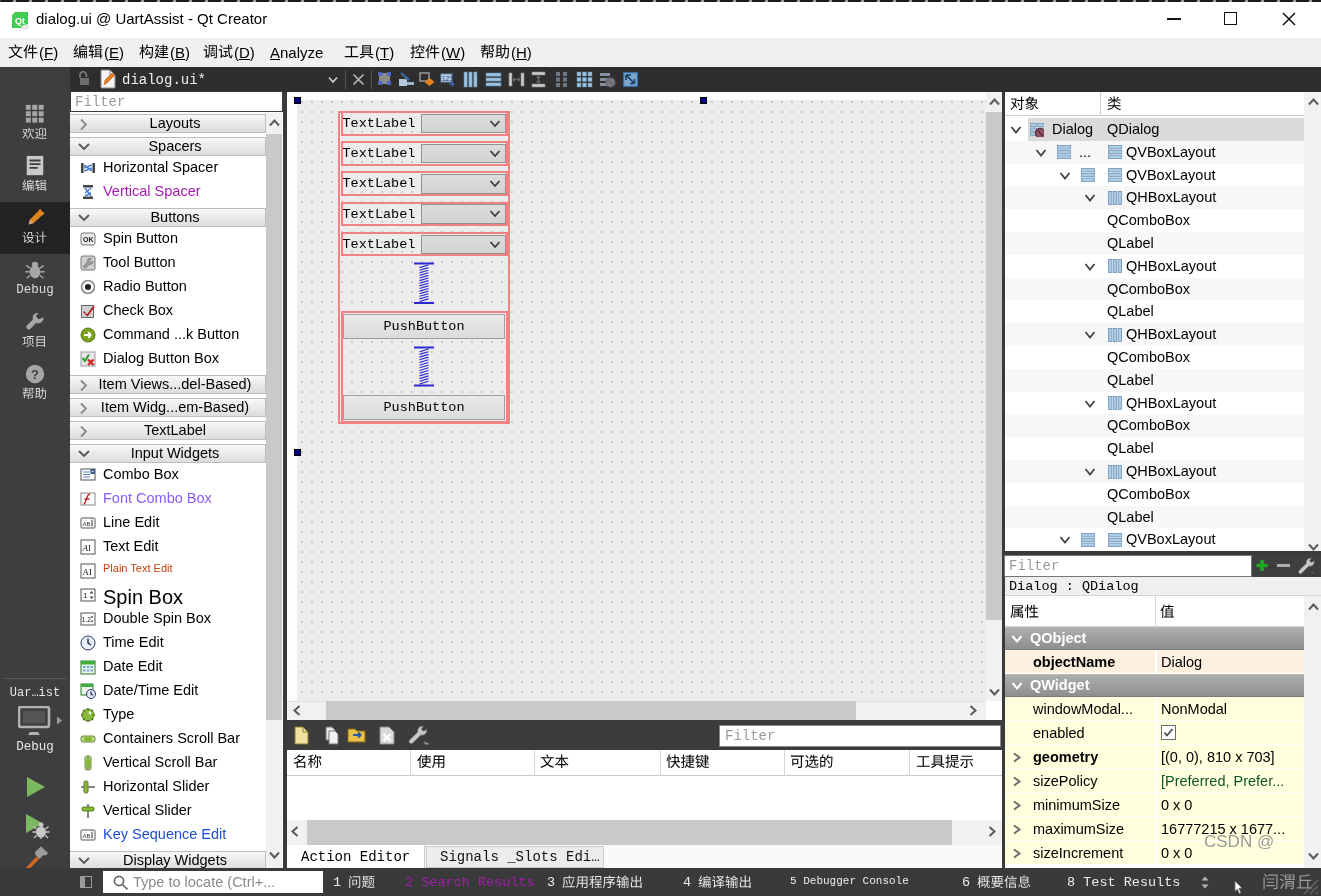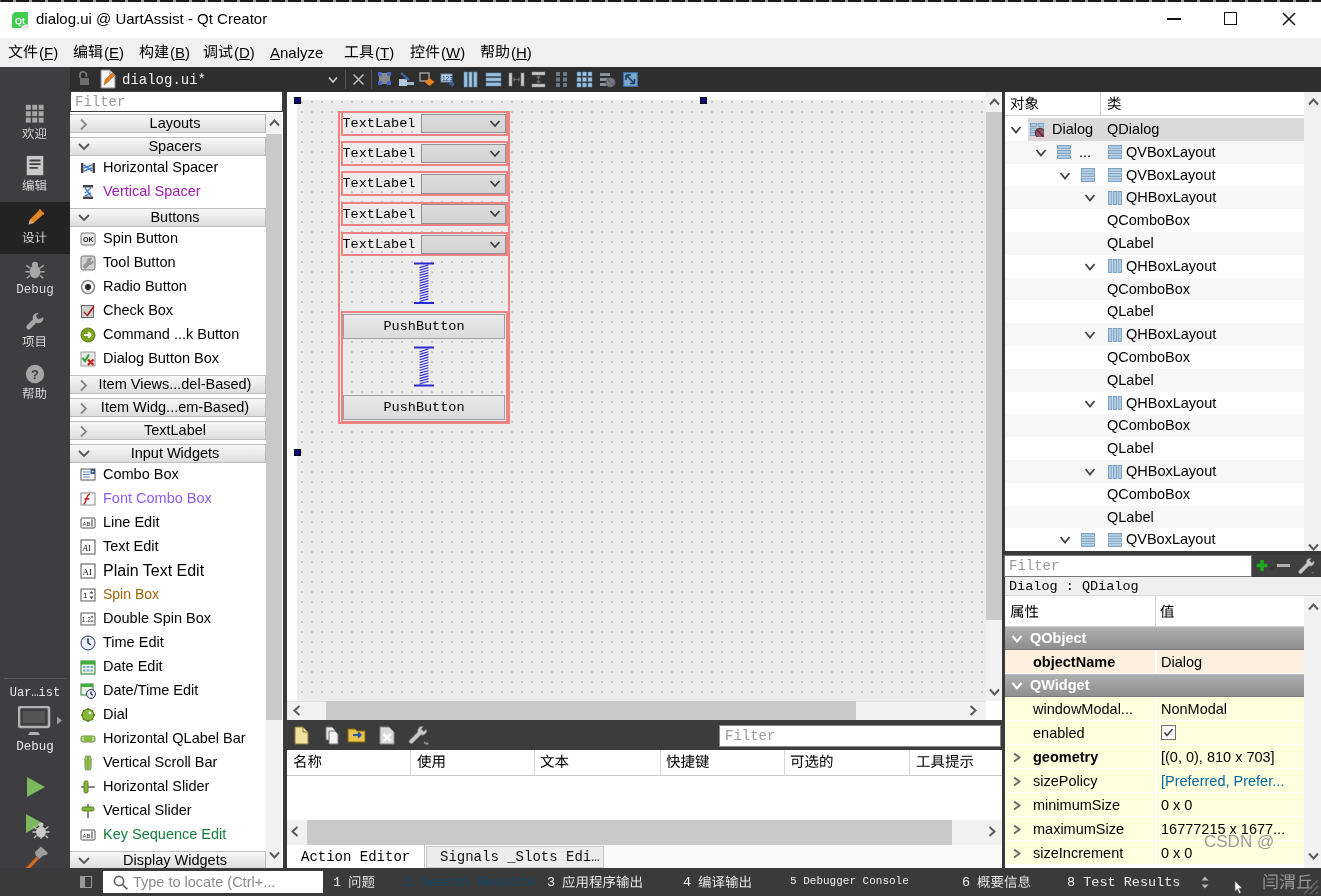--- a/index.html
+++ b/index.html
@@ -354,27 +354,27 @@
 <div class="abs" style="left:103px;top:514.0px;font-size:14.5px;color:#000">Line Edit</div>
 <svg class="abs" style="left:80px;top:538.5px" width="16" height="16" viewBox="0 0 16 16">
     <rect x="1" y="1" width="14" height="14" fill="#fff" stroke="#555"></rect>
     <text x="2.5" y="11.5" font-size="9" fill="#222" font-family="Liberation Serif"><tspan font-style="italic">A</tspan>I</text>
   </svg>
 <div class="abs" style="left:103px;top:538.0px;font-size:14.5px;color:#000">Text Edit</div>
 <svg class="abs" style="left:80px;top:562.5px" width="16" height="16" viewBox="0 0 16 16">
     <rect x="1" y="1" width="14" height="14" fill="#fff" stroke="#555"></rect>
     <text x="2.5" y="11.5" font-size="9" fill="#222" font-family="Liberation Serif">AI</text>
   </svg>
-<div class="abs" style="left:103px;top:562.0px;font-size:16px;color:#000000">Plain Text Edit</div>
+<div class="abs" style="left:103px;top:562.0px;font-size:11px;color:#c2410c">Plain Text Edit</div>
 <svg class="abs" style="left:80px;top:586.5px" width="16" height="16" viewBox="0 0 16 16">
     <rect x="1" y="2" width="14" height="12" fill="#fff" stroke="#555"></rect>
     <text x="3" y="11" font-size="8" fill="#222" font-family="Liberation Sans">1</text>
     <path d="M9.5 6.5 L11.5 4 L13.5 6.5 Z M9.5 9.5 L11.5 12 L13.5 9.5 Z" fill="#444"></path>
   </svg>
-<div class="abs" style="left:103px;top:586.0px;font-size:14px;color:#a16207">Spin Box</div>
+<div class="abs" style="left:103px;top:586.0px;font-size:20px;color:#000000">Spin Box</div>
 <svg class="abs" style="left:80px;top:610.5px" width="16" height="16" viewBox="0 0 16 16">
     <rect x="1" y="2" width="14" height="12" fill="#fff" stroke="#555"></rect>
     <text x="1.8" y="10.5" font-size="6.5" fill="#222" font-family="Liberation Sans">1.2</text>
     <path d="M10.5 6.5 L12 4.5 L13.5 6.5 Z M10.5 9.5 L12 11.5 L13.5 9.5 Z" fill="#444"></path>
   </svg>
 <div class="abs" style="left:103px;top:610.0px;font-size:14.5px;color:#000">Double Spin Box</div>
 <svg class="abs" style="left:80px;top:634.5px" width="16" height="16" viewBox="0 0 16 16">
     <circle cx="8" cy="8" r="7" fill="#e8f0f8" stroke="#336"></circle>
     <path d="M8 3.5 V8 L11 10" stroke="#224" stroke-width="1.4" fill="none"></path>
   </svg>
@@ -399,26 +399,26 @@
     <path d="M11 8.5 V11 L12.8 12.2" stroke="#224" stroke-width="1.2" fill="none"></path>
   </svg>
 <div class="abs" style="left:103px;top:682.0px;font-size:14.5px;color:#000">Date/Time Edit</div>
 <svg class="abs" style="left:80px;top:706.5px" width="16" height="16" viewBox="0 0 16 16">
     <circle cx="8" cy="8" r="6" fill="#86b83a" stroke="#5a7a22"></circle>
     <g stroke="#5a7a22" stroke-width="1.5">
       <path d="M8 1 V3 M8 13 V15 M1 8 H3 M13 8 H15 M3 3 L4.5 4.5 M11.5 11.5 L13 13 M13 3 L11.5 4.5 M4.5 11.5 L3 13"></path>
     </g>
     <circle cx="10" cy="6" r="1.4" fill="#fff"></circle>
   </svg>
-<div class="abs" style="left:103px;top:706.0px;font-size:14.5px;color:#000">Dial</div>
+<div class="abs" style="left:103px;top:706.0px;font-size:14.5px;color:#000">Type</div>
 <svg class="abs" style="left:80px;top:730.5px" width="16" height="16" viewBox="0 0 16 16">
     <rect x="1" y="5" width="14" height="6" rx="2" fill="#b8d890" stroke="#6a8a3a"></rect>
     <rect x="4" y="5.8" width="8" height="4.4" rx="1.5" fill="#86b83a"></rect>
   </svg>
-<div class="abs" style="left:103px;top:730.0px;font-size:14.5px;color:#000">Horizontal QLabel Bar</div>
+<div class="abs" style="left:103px;top:730.0px;font-size:14.5px;color:#000">Containers Scroll Bar</div>
 <svg class="abs" style="left:80px;top:754.5px" width="16" height="16" viewBox="0 0 16 16">
     <rect x="5" y="1" width="6" height="14" rx="2" fill="#b8d890" stroke="#6a8a3a"></rect>
     <rect x="5.8" y="4" width="4.4" height="8" rx="1.5" fill="#86b83a"></rect>
     <path d="M8 2 l1.5 1.5 h-3 Z M8 14 l1.5 -1.5 h-3 Z" fill="#3a5a1a"></path>
   </svg>
 <div class="abs" style="left:103px;top:754.0px;font-size:14.5px;color:#000">Vertical Scroll Bar</div>
 <svg class="abs" style="left:80px;top:778.5px" width="16" height="16" viewBox="0 0 16 16">
     <path d="M1 8 H15" stroke="#888" stroke-width="2"></path>
     <rect x="4" y="2" width="4" height="12" rx="1.5" fill="#86b83a" stroke="#5a7a22"></rect>
   </svg>
@@ -426,21 +426,21 @@
 <svg class="abs" style="left:80px;top:802.5px" width="16" height="16" viewBox="0 0 16 16">
     <path d="M8 1 V15" stroke="#888" stroke-width="2"></path>
     <rect x="2" y="4" width="12" height="4" rx="1.5" fill="#86b83a" stroke="#5a7a22"></rect>
   </svg>
 <div class="abs" style="left:103px;top:802.0px;font-size:14.5px;color:#000">Vertical Slider</div>
 <svg class="abs" style="left:80px;top:826.5px" width="16" height="16" viewBox="0 0 16 16">
     <rect x="1" y="3" width="14" height="10" rx="1" fill="#fff" stroke="#555"></rect>
     <text x="2.5" y="10.8" font-size="6" fill="#333" font-family="Liberation Sans">AB</text>
     <rect x="11.5" y="4.5" width="1" height="7" fill="#333"></rect>
   </svg>
-<div class="abs" style="left:103px;top:826.0px;font-size:14.5px;color:#15803d">Key Sequence Edit</div>
+<div class="abs" style="left:103px;top:826.0px;font-size:14.5px;color:#1d4ed8">Key Sequence Edit</div>
 <div class="abs" style="left:70px;top:850.5px;width:196px;height:19px;background:linear-gradient(#f8f8f8,#dcdcdc);border:1px solid #bdbdbd;border-left:none"></div>
 <svg class="abs" style="left:77px;top:854.5px" width="14" height="13" viewBox="0 0 14 13">
     <path d="M2 3 L7 8 L12 3" fill="none" stroke="#555" stroke-width="1.8"></path>
   </svg>
 <div class="abs" style="left:92px;top:852.0px;width:166px;text-align:center;font-size:14.5px;color:#000">Display Widgets</div>
 <div class="abs" style="left:266px;top:113px;width:16px;height:755px;background:#f1f1f1"></div>
 <svg class="abs" style="left:269px;top:119px" width="11" height="8" viewBox="0 0 11 8">
     <path d="M1 6.5 L5.5 1.5 L10 6.5" fill="none" stroke="#5a5a5a" stroke-width="2"></path>
   </svg>
 <div class="abs" style="left:266px;top:134px;width:16px;height:586px;background:#c9c9c9"></div>
@@ -776,21 +776,21 @@
     <path d="M2 1.5 L7.5 5.5 L2 9.5" fill="none" stroke="#666" stroke-width="1.8"></path>
   </svg>
 <div class="abs" style="left:1033px;top:748.5px;font-size:14.5px;font-weight:bold;color:#000">geometry</div>
 <div class="abs" style="left:1161px;top:748.5px;font-size:14.5px;color:#000;width:143px;overflow:hidden;white-space:nowrap">[(0, 0), 810 x 703]</div>
 <div class="abs" style="left:1005px;top:769px;width:299px;height:24px;background:#feffdc;border-bottom:1px solid #fff"></div>
 <div class="abs" style="left:1155px;top:769px;width:1.5px;height:24px;background:#fff"></div>
 <svg class="abs" style="left:1012px;top:776px" width="10" height="11" viewBox="0 0 10 11">
     <path d="M2 1.5 L7.5 5.5 L2 9.5" fill="none" stroke="#666" stroke-width="1.8"></path>
   </svg>
 <div class="abs" style="left:1033px;top:772.5px;font-size:14.5px;font-weight:normal;color:#000">sizePolicy</div>
-<div class="abs" style="left:1161px;top:772.5px;font-size:14.5px;color:#0369a1;width:143px;overflow:hidden;white-space:nowrap">[Preferred, Prefer...</div>
+<div class="abs" style="left:1161px;top:772.5px;font-size:14.5px;color:#14532d;width:143px;overflow:hidden;white-space:nowrap">[Preferred, Prefer...</div>
 <div class="abs" style="left:1005px;top:793px;width:299px;height:24px;background:#feffdc;border-bottom:1px solid #fff"></div>
 <div class="abs" style="left:1155px;top:793px;width:1.5px;height:24px;background:#fff"></div>
 <svg class="abs" style="left:1012px;top:800px" width="10" height="11" viewBox="0 0 10 11">
     <path d="M2 1.5 L7.5 5.5 L2 9.5" fill="none" stroke="#666" stroke-width="1.8"></path>
   </svg>
 <div class="abs" style="left:1033px;top:796.5px;font-size:14.5px;font-weight:normal;color:#000">minimumSize</div>
 <div class="abs" style="left:1161px;top:796.5px;font-size:14.5px;color:#000;width:143px;overflow:hidden;white-space:nowrap">0 x 0</div>
 <div class="abs" style="left:1005px;top:817px;width:299px;height:24px;background:#feffdc;border-bottom:1px solid #fff"></div>
 <div class="abs" style="left:1155px;top:817px;width:1.5px;height:24px;background:#fff"></div>
 <svg class="abs" style="left:1012px;top:824px" width="10" height="11" viewBox="0 0 10 11">
@@ -820,21 +820,21 @@
 <circle cx="7" cy="7" r="4.6" fill="none" stroke="#666" stroke-width="1.7"></circle>
 <path d="M10.5 10.5 L14 14" stroke="#666" stroke-width="1.7"></path>
 <path d="M13 13.8 l3.4 0 l-1.7 2.2 Z" fill="#666"></path>
   </svg>
 <div class="abs" style="left:133px;top:874px;font-size:14.5px;color:#8a8a8a">Type to locate (Ctrl+...</div>
 <div class="abs mono" style="left:333px;top:875px;font-size:13.5px;color:#ececec">1</div>
 <svg style="position:absolute;top:875px;left:348px;" width="28" height="17" viewBox="0 0 28 17" fill="#ececec">
     <path transform="translate(0.00,11.88) scale(0.013500,-0.013500)" d="M93 615V-80H167V615ZM104 791C154 739 220 666 253 623L310 665C277 707 209 777 158 827ZM355 784V713H832V25C832 8 826 2 809 2C792 1 732 0 672 3C682 -18 694 -51 697 -73C778 -73 832 -72 865 -59C896 -46 907 -24 907 25V784ZM322 536V103H391V168H673V536ZM391 468H600V236H391Z"></path>
     <path transform="translate(13.50,11.88) scale(0.013500,-0.013500)" d="M176 615H380V539H176ZM176 743H380V668H176ZM108 798V484H450V798ZM695 530C688 271 668 143 458 77C471 65 488 42 494 27C722 103 751 248 758 530ZM730 186C793 141 870 75 908 33L954 79C914 120 835 183 774 226ZM124 302C119 157 100 37 33 -41C49 -49 77 -68 88 -78C125 -30 149 28 164 98C254 -35 401 -58 614 -58H936C940 -39 952 -9 963 6C905 4 660 4 615 4C495 5 395 11 317 43V186H483V244H317V351H501V410H49V351H252V81C222 105 197 136 178 176C183 214 186 255 188 298ZM540 636V215H603V579H841V219H907V636H719C731 664 744 699 757 733H955V794H499V733H681C672 700 661 664 650 636Z"></path>
   </svg>
-<div class="abs mono" style="left:405px;top:875px;font-size:13.5px;color:#0c4a6e">2 Search Results</div>
+<div class="abs mono" style="left:405px;top:875px;font-size:13.5px;color:#a21caf">2 Search Results</div>
 <div class="abs mono" style="left:547px;top:875px;font-size:13.5px;color:#ececec">3</div>
 <svg style="position:absolute;top:875px;left:562px;" width="82" height="17" viewBox="0 0 82 17" fill="#ececec">
     <path transform="translate(0.00,11.88) scale(0.013500,-0.013500)" d="M264 490C305 382 353 239 372 146L443 175C421 268 373 407 329 517ZM481 546C513 437 550 295 564 202L636 224C621 317 584 456 549 565ZM468 828C487 793 507 747 521 711H121V438C121 296 114 97 36 -45C54 -52 88 -74 102 -87C184 62 197 286 197 438V640H942V711H606C593 747 565 804 541 848ZM209 39V-33H955V39H684C776 194 850 376 898 542L819 571C781 398 704 194 607 39Z"></path>
     <path transform="translate(13.50,11.88) scale(0.013500,-0.013500)" d="M153 770V407C153 266 143 89 32 -36C49 -45 79 -70 90 -85C167 0 201 115 216 227H467V-71H543V227H813V22C813 4 806 -2 786 -3C767 -4 699 -5 629 -2C639 -22 651 -55 655 -74C749 -75 807 -74 841 -62C875 -50 887 -27 887 22V770ZM227 698H467V537H227ZM813 698V537H543V698ZM227 466H467V298H223C226 336 227 373 227 407ZM813 466V298H543V466Z"></path>
     <path transform="translate(27.00,11.88) scale(0.013500,-0.013500)" d="M532 733H834V549H532ZM462 798V484H907V798ZM448 209V144H644V13H381V-53H963V13H718V144H919V209H718V330H941V396H425V330H644V209ZM361 826C287 792 155 763 43 744C52 728 62 703 65 687C112 693 162 702 212 712V558H49V488H202C162 373 93 243 28 172C41 154 59 124 67 103C118 165 171 264 212 365V-78H286V353C320 311 360 257 377 229L422 288C402 311 315 401 286 426V488H411V558H286V729C333 740 377 753 413 768Z"></path>
     <path transform="translate(40.50,11.88) scale(0.013500,-0.013500)" d="M371 437C438 408 518 370 583 336H230V271H542V8C542 -7 537 -11 517 -12C498 -13 431 -13 357 -11C367 -32 379 -60 383 -81C473 -81 533 -81 569 -70C606 -59 617 -38 617 7V271H833C799 225 761 178 729 146L789 116C841 166 897 245 949 317L895 340L882 336H697L705 344C685 356 658 370 629 384C712 429 798 493 857 554L808 591L791 587H288V525H724C678 485 619 444 564 416C514 439 461 462 416 481ZM471 824C486 795 504 759 517 728H120V450C120 305 113 102 31 -41C48 -49 81 -70 94 -83C180 69 193 295 193 450V658H951V728H603C589 761 564 809 543 845Z"></path>
     <path transform="translate(54.00,11.88) scale(0.013500,-0.013500)" d="M734 447V85H793V447ZM861 484V5C861 -6 857 -9 846 -10C833 -10 793 -10 747 -9C757 -27 765 -54 767 -71C826 -71 866 -70 890 -60C915 -49 922 -31 922 5V484ZM71 330C79 338 108 344 140 344H219V206C152 190 90 176 42 167L59 96L219 137V-79H285V154L368 176L362 239L285 221V344H365V413H285V565H219V413H132C158 483 183 566 203 652H367V720H217C225 756 231 792 236 827L166 839C162 800 157 759 150 720H47V652H137C119 569 100 501 91 475C77 430 65 398 48 393C56 376 67 344 71 330ZM659 843C593 738 469 639 348 583C366 568 386 545 397 527C424 541 451 557 477 574V532H847V581C872 566 899 551 926 537C935 557 956 581 974 596C869 641 774 698 698 783L720 816ZM506 594C562 635 615 683 659 734C710 678 765 633 826 594ZM614 406V327H477V406ZM415 466V-76H477V130H614V-1C614 -10 612 -12 604 -13C594 -13 568 -13 537 -12C546 -30 554 -57 556 -74C599 -74 630 -74 651 -63C672 -52 677 -33 677 -1V466ZM477 269H614V187H477Z"></path>
     <path transform="translate(67.50,11.88) scale(0.013500,-0.013500)" d="M104 341V-21H814V-78H895V341H814V54H539V404H855V750H774V477H539V839H457V477H228V749H150V404H457V54H187V341Z"></path>
   </svg>
 <div class="abs mono" style="left:683px;top:875px;font-size:13.5px;color:#ececec">4</div>

